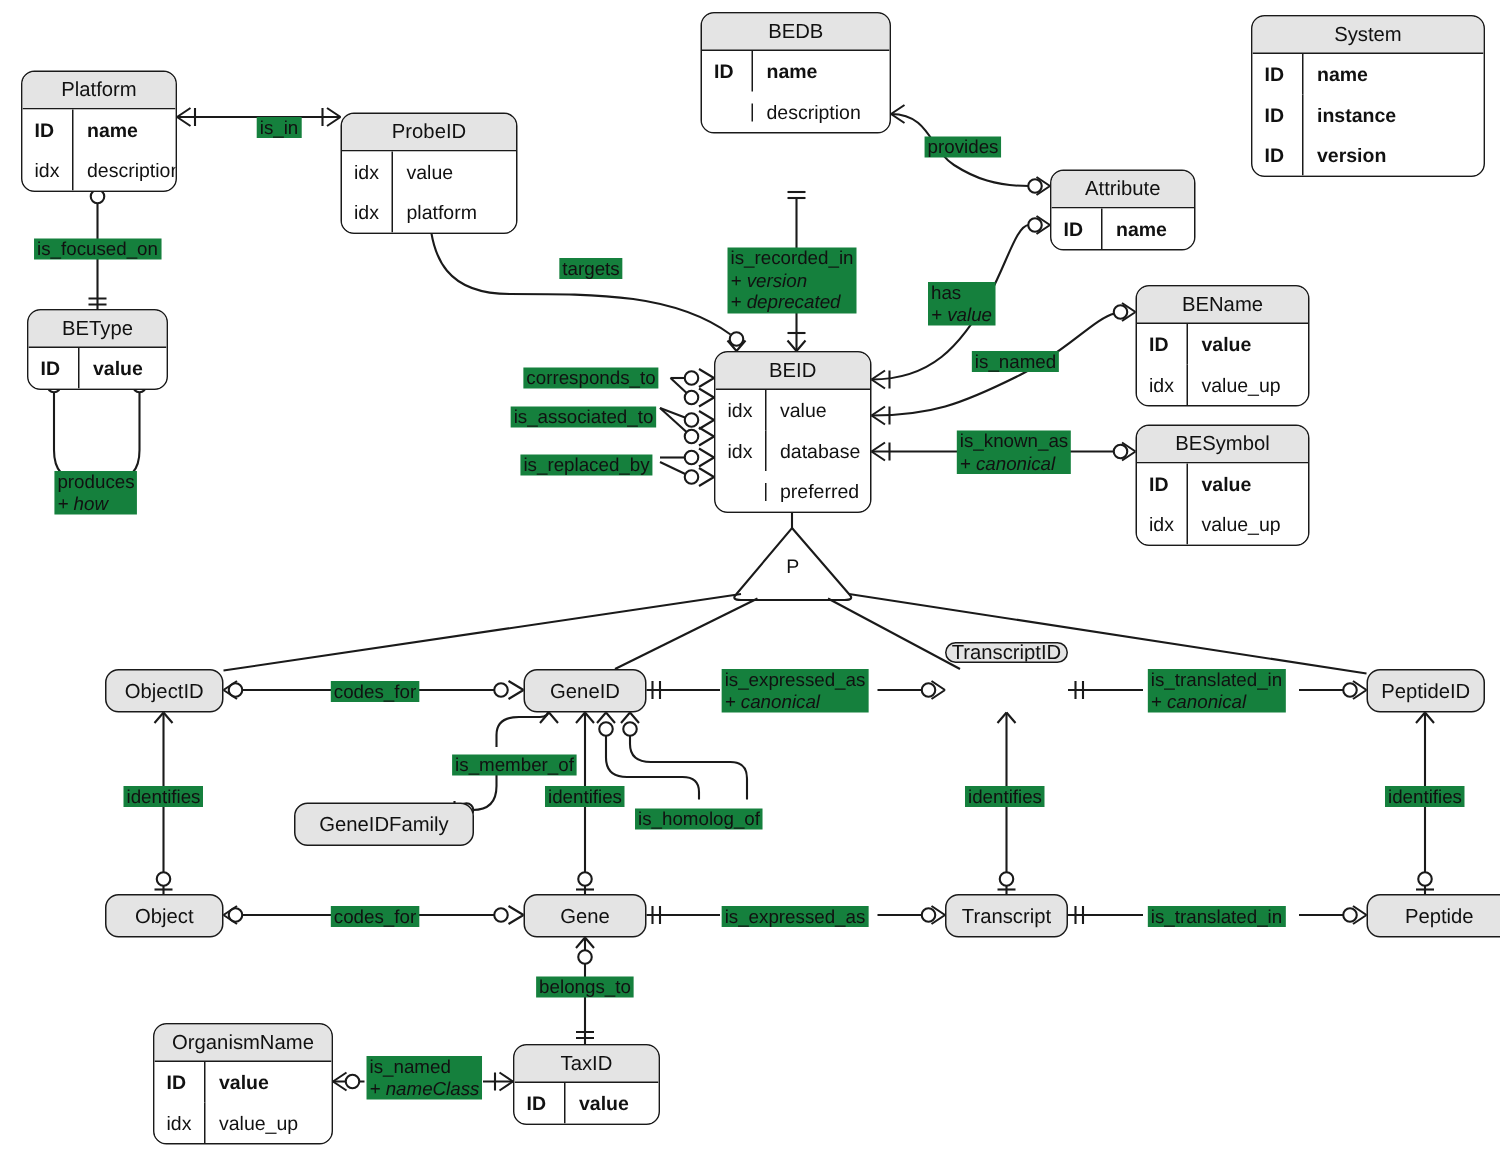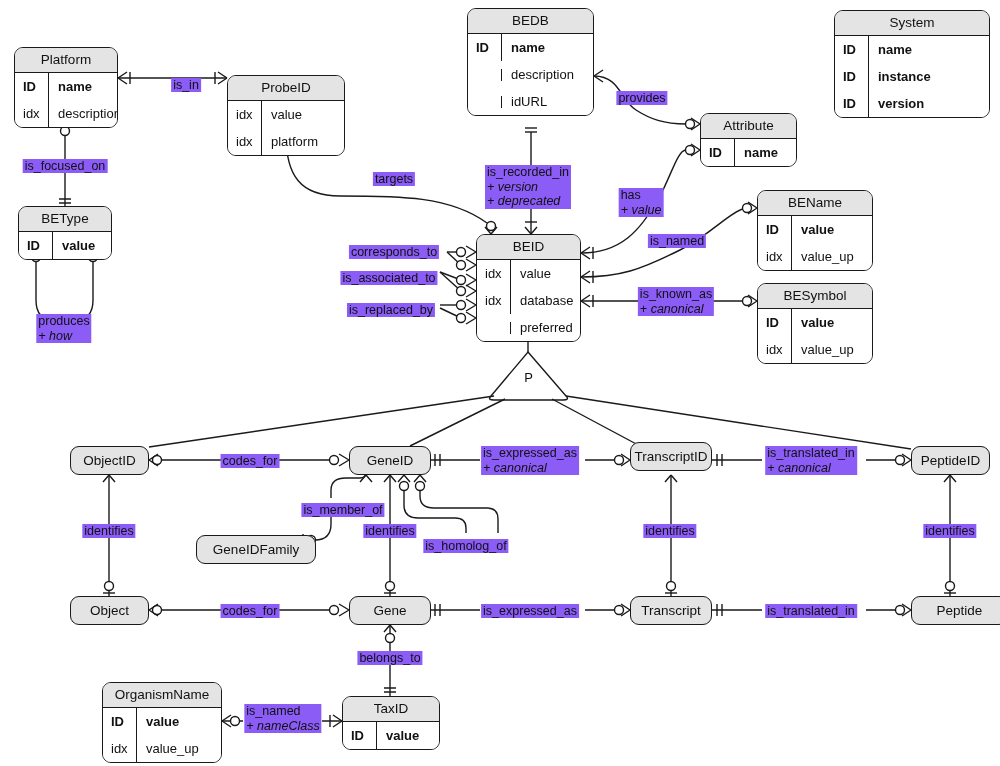--- a/index.html
+++ b/index.html
@@ -85,21 +85,21 @@
     padding: 0;
     width: 100%;
   }
   
   .rlabel {
     position: absolute;
     font-size: 12.5px;
     color: #111;
     line-height: 14px;
     white-space: nowrap;
-    background: #8b5cf6;
+    background: #15803d;
     padding: 0 2px;
     z-index: 6;
   }
   .rlabel .attr {
     display: block;
     font-style: italic;
   }
   .rlabel.ctr { transform: translateX(-50%); }
   .rlabel.two { line-height: 14.5px; }
   
@@ -321,24 +321,20 @@
         <div class="ehead">BEDB</div>
         <div class="ebody">
           <div class="erow">
             <div class="ekey pk">ID</div>
             <div class="efield pk">name</div>
           </div>
           <div class="erow">
             <div class="ekey"></div>
             <div class="efield">description</div>
           </div>
-          <div class="erow">
-            <div class="ekey"></div>
-            <div class="efield">idURL</div>
-          </div>
         </div>
       </div>
       <div class="entity withrows" style="left: 834px; top: 10px; width: 156px;">
         <div class="ehead">System</div>
         <div class="ebody">
           <div class="erow">
             <div class="ekey pk">ID</div>
             <div class="efield pk">name</div>
           </div>
           <div class="erow">
@@ -436,21 +432,21 @@
       </div>
     </div>
 
   <div id="simple-layer">
       <div class="entity simple" style="left: 70px; top: 446px; width: 79px; height: 29px;">
         <div class="ehead">ObjectID</div>
       </div>
       <div class="entity simple" style="left: 349px; top: 446px; width: 82px; height: 29px;">
         <div class="ehead">GeneID</div>
       </div>
-      <div class="entity simple" style="left: 630px; top: 442px; width: 82px; height: 29px; justify-content: flex-end;">
+      <div class="entity simple" style="left: 630px; top: 428px; width: 82px; height: 14px; justify-content: flex-end;">
         <div class="ehead">TranscriptID</div>
       </div>
       <div class="entity simple" style="left: 911px; top: 446px; width: 79px; height: 29px;">
         <div class="ehead">PeptideID</div>
       </div>
       <div class="entity simple" style="left: 196px; top: 535px; width: 120px; height: 29px;">
         <div class="ehead">GeneIDFamily</div>
       </div>
       <div class="entity simple" style="left: 70px; top: 596px; width: 79px; height: 29px;">
         <div class="ehead">Object</div>

